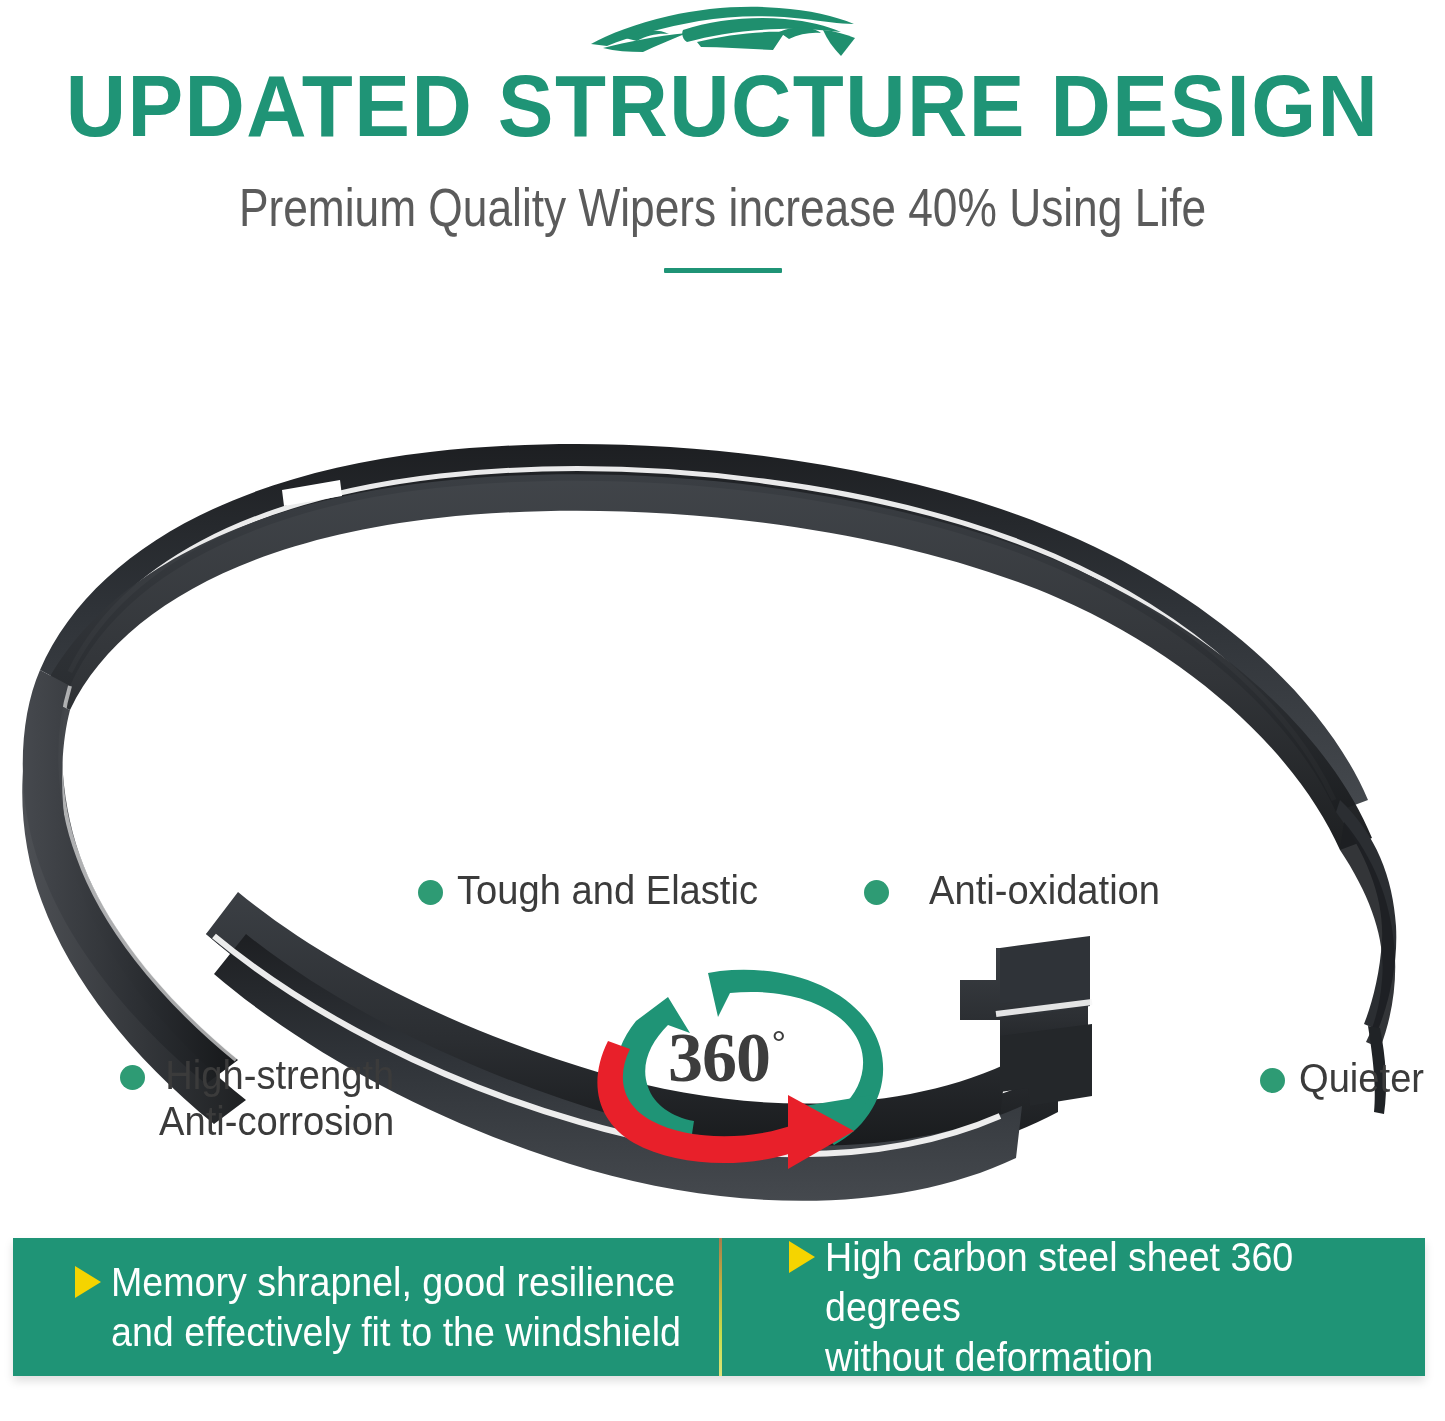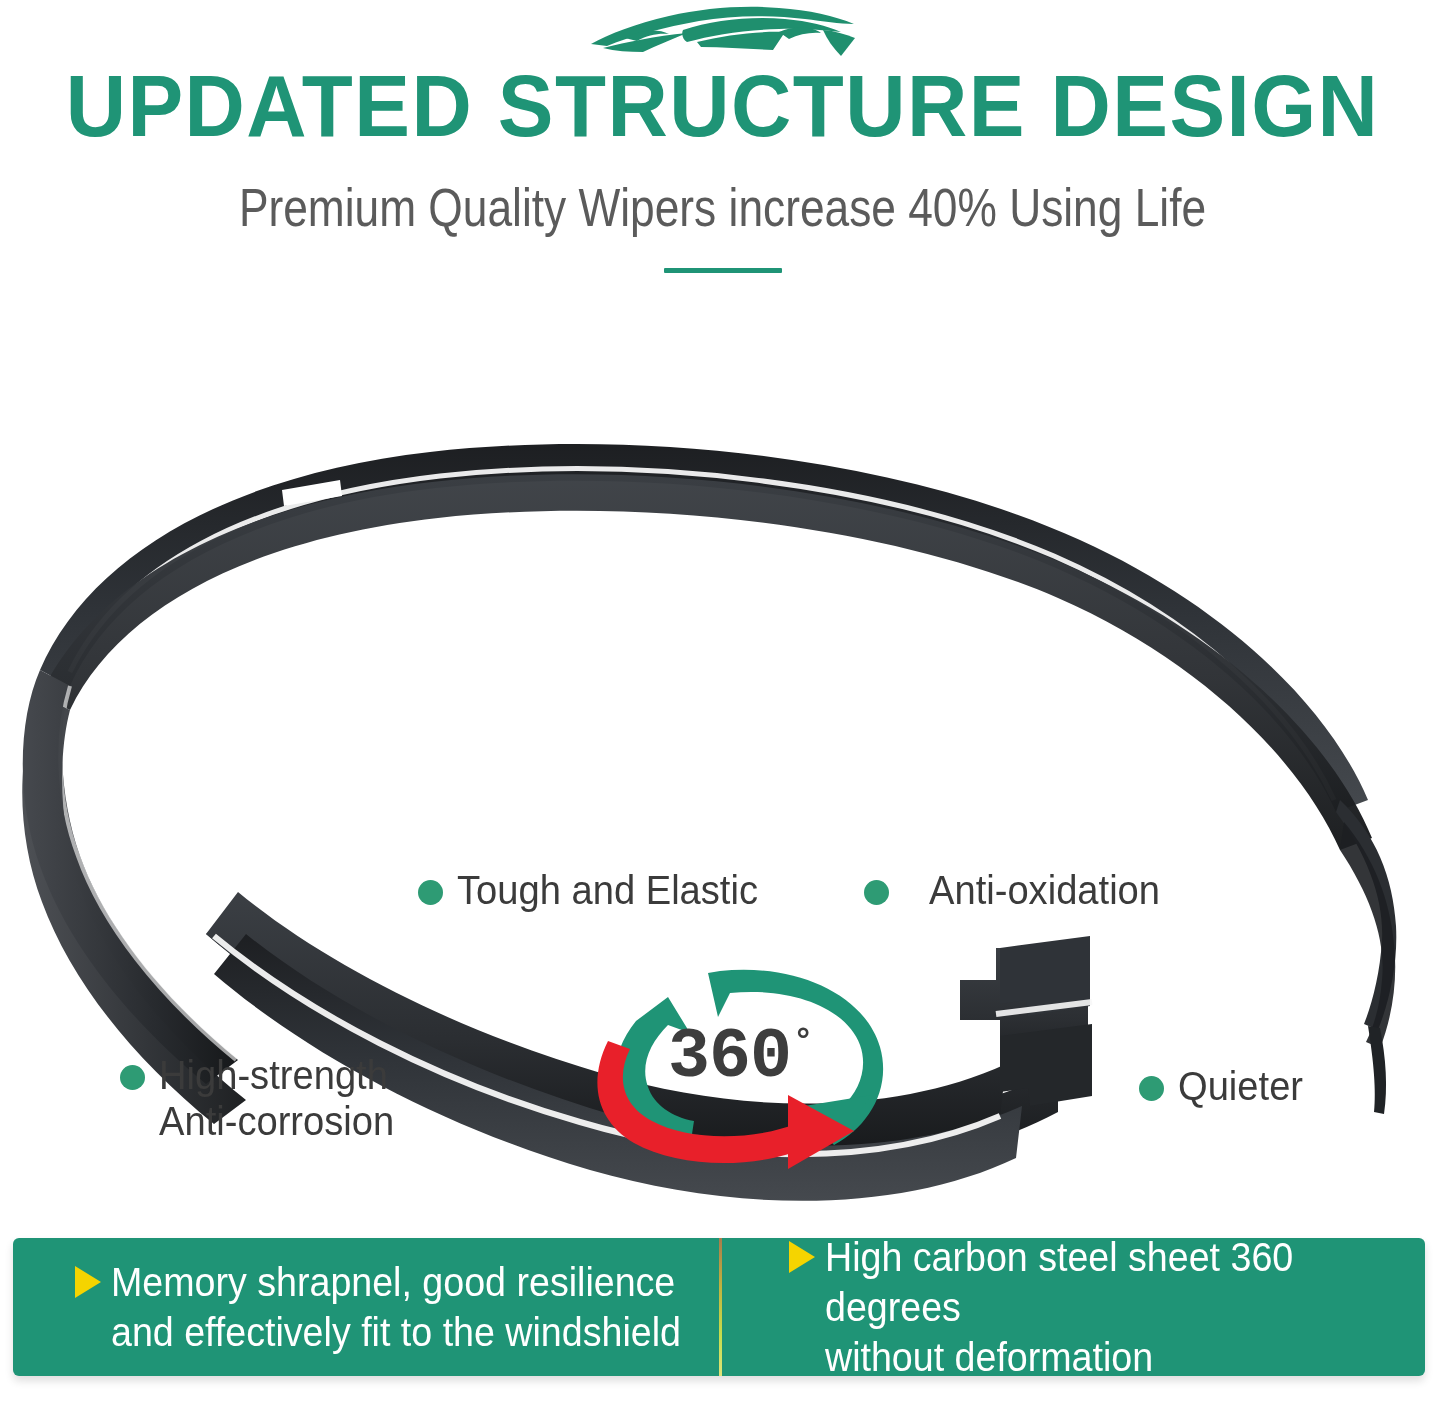--- a/index.html
+++ b/index.html
@@ -78,20 +78,21 @@
   }
   #blade-svg { position: absolute; left: 0; top: 0; }
 
   
   .feature {
     position: absolute;
     display: flex;
     align-items: flex-start;
     gap: 14px;
     white-space: nowrap;
+    text-align: right;
   }
   .feature .dot {
     width: 25px;
     height: 25px;
     border-radius: 50%;
     background: #2E9B74;
     flex: 0 0 auto;
     margin-top: 13px;
   }
   .feature .ftext {
@@ -99,35 +100,35 @@
     font-weight: 400;
     font-size: 41px;
     line-height: 46px;
     color: #3b3b3b;
     transform: scaleX(0.93);
     transform-origin: left center;
   }
   #feature-tough     { left: 418px;  top: 567px; }
   #feature-anti-ox   { left: 864px;  top: 567px; gap: 40px; }
   #feature-strength  { left: 120px;  top: 740px; margin-top: 12px; }
-  #feature-quieter   { left: 1139px; top: 755px; margin-top: 8px; }
+  #feature-quieter   { left: 1260px; top: 755px; }
 
   
   #badge-360 {
     position: absolute;
     left: 572px;
     top: 655px;
     width: 345px;
     height: 215px;
   }
   #badge-360 .badge-text {
     position: absolute;
     left: 96px;
     top: 68px;
-    font-family: Liberation Mono, monospace;
+    font-family: Liberation Serif, serif;
     font-weight: 700;
     font-size: 70px;
     line-height: 70px;
     color: #3d3d3d;
     letter-spacing: -1px;
   }
   #badge-360 .badge-deg {
     font-size: 34px;
     vertical-align: top;
     line-height: 34px;
@@ -137,21 +138,21 @@
   }
 
   
   #bottom-banner {
     position: absolute;
     left: 13px;
     top: 1238px;
     width: 1412px;
     height: 138px;
     background: #1F9476;
-    border-radius: 6px;
+    border-radius: 0;
     box-shadow: 0 5px 9px rgba(0,0,0,0.13);
     display: flex;
   }
   .banner-cell {
     position: relative;
     flex: 1 1 50%;
     display: flex;
     align-items: center;
     padding: 0 0 0 62px;
     box-sizing: border-box;

